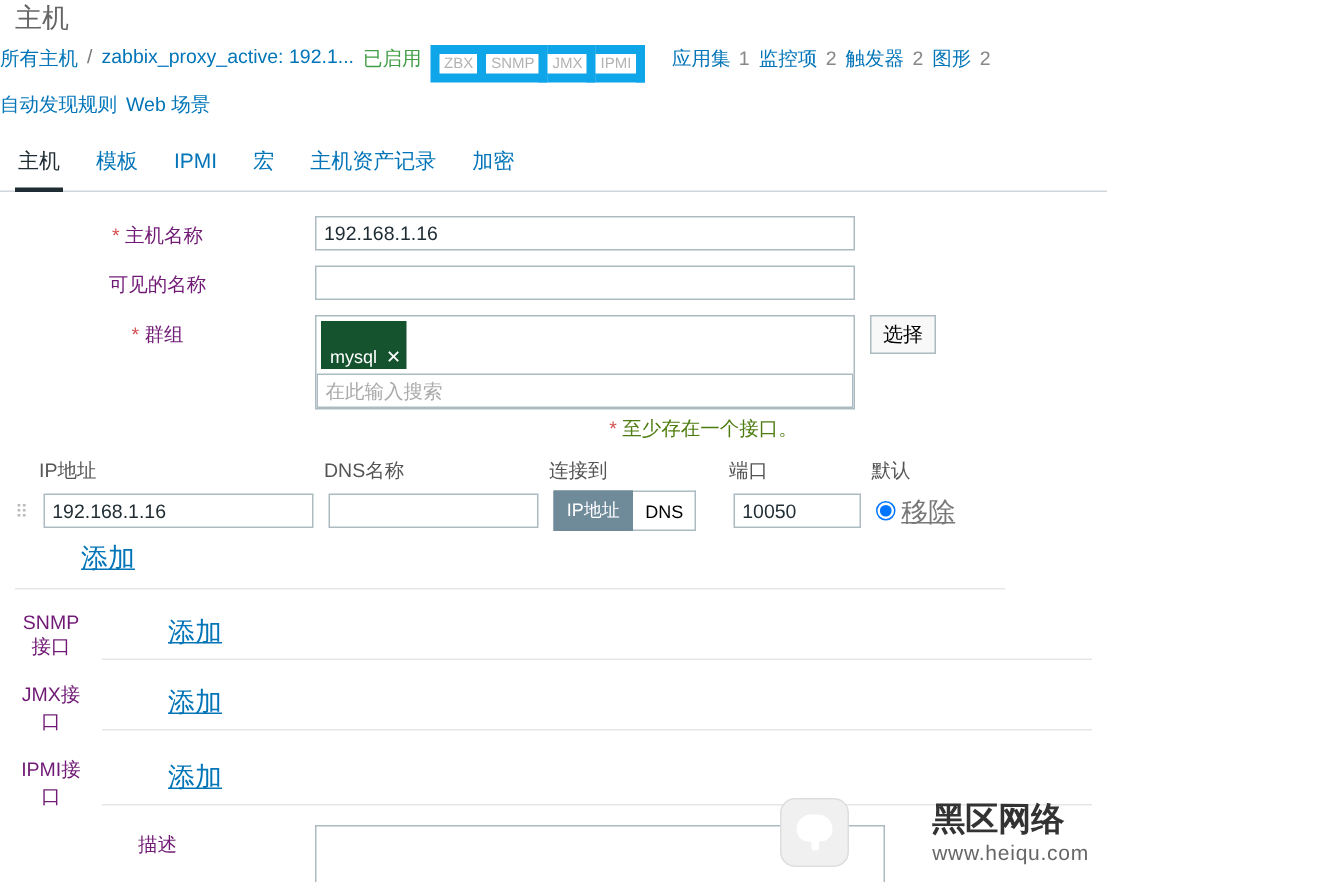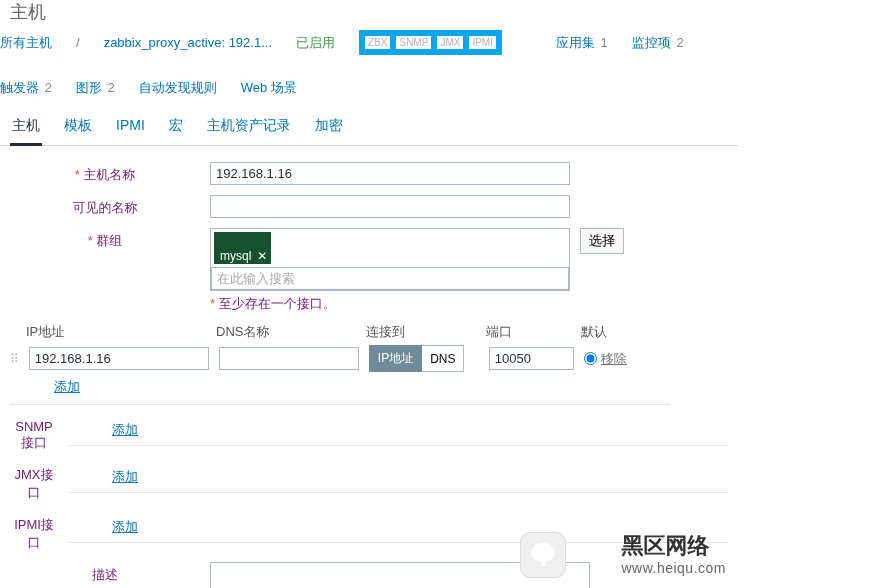--- a/index.html
+++ b/index.html
@@ -1,19 +1,19 @@
 <!DOCTYPE html>
 <html><head>
 <meta charset="utf-8">
 <style>
   * { box-sizing: border-box; margin: 0; padding: 0; }
   body { font-family: Arial, "Microsoft YaHei", sans-serif; font-size: 13px; color: #1f2c33; background: #fff; }
   .page { width: 738px; height: 588px; position: relative; overflow: hidden; }
   .header-title { font-size: 18px; color: #666; padding: 0 10px; font-weight: 400; }
-  .breadcrumb { display: flex; align-items: center; gap: 24px; padding: 6px 10px 10px 0; flex-wrap: wrap; }
+  .breadcrumb { display: flex; gap: 6px; padding: 6px 10px 10px 0; flex-wrap: wrap; }
   .breadcrumb a { color: #0275b8; text-decoration: none; cursor: pointer; }
   .breadcrumb .sep { color: #777; }
   .status-enabled { color: #429e47; }
   .tag-box { display: flex; gap: 0; }
   .tag { border: 6px solid #0ea5e9; color: #b3b3b3; font-size: 10px; padding: 1px 3px; }
   .tag + .tag { border-left: none; }
   .count { color: #888; margin-left: 2px; }
   .tabs { border-bottom: 1px solid #d0d6dc; display: flex; gap: 20px; padding: 0 10px; margin-top: 4px; }
   .tab { color: #0275b8; padding: 6px 2px 8px; cursor: pointer; font-size: 14px; }
   .tab.active { color: #1f2c33; border-bottom: 3px solid #1f2c33; margin-bottom: -1px; font-weight: 400; }
@@ -26,36 +26,36 @@
     border: 1px solid #acbbc2; padding: 3px 5px; font-size: 13px; color: #1f2c33; background: #fff;
   }
   .w-wide { width: 360px; }
   .multiselect { border: 1px solid #acbbc2; width: 360px; display: inline-block; vertical-align: top; }
   .ms-tags { padding: 2px; }
   .ms-tag { display: inline-flex; align-items: center; background: #14532d; color: #fff; font-size: 12px; padding: 17px 4px 1px 6px; margin: 1px; }
   .ms-tag .x { margin-left: 6px; font-size: 12px; cursor: pointer; }
   .ms-search { border: none; border-top: 1px solid #e6e6e6; width: 100%; padding: 3px 5px; color: #999; }
   .ms-search::placeholder { color: #aaa; }
   .btn-select { border: 1px solid #acbbc2; background: #f8f8f8; padding: 3px 8px; margin-left: 6px; cursor: pointer; vertical-align: top; }
-  .err-msg { color: #701a75; margin-top: 4px; }
+  .err-msg { color: #4d7c0f; margin-top: 4px; text-align: center; }
   .iface-area { width: 660px; }
   .iface-head, .iface-row { display: flex; align-items: center; gap: 10px; }
   .iface-head { color: #555; margin-bottom: 4px; padding-left: 16px; }
   .col-ip { width: 180px; }
   .col-dns { width: 140px; }
   .col-conn { width: 110px; text-align: left; }
   .col-port { width: 85px; }
   .col-def { width: 70px; }
   .drag { color: #bbb; cursor: grab; padding-right: 2px; font-size: 12px; letter-spacing: -2px; }
   .btngrp { display: flex; }
   .btngrp button { border: 1px solid #acbbc2; background: #fff; padding: 4px 8px; font-size: 12px; cursor: pointer; }
   .btngrp button.active { background: #6f8a99; border-color: #6f8a99; color: #fff; }
   .btngrp button + button { border-left: none; }
   .col-def label { display: flex; align-items: center; gap: 4px; color: #777; }
-  .add-link, .del-link { color: #0275b8; text-decoration: underline; cursor: pointer; font-size: 13px; display: inline-block; font-family: Liberation Mono, monospace; }
+  .add-link, .del-link { color: #0275b8; text-decoration: underline; cursor: pointer; font-size: 18px; display: inline-block; font-family: Liberation Mono, monospace; }
   .add-link { margin-top: 6px; margin-left: 44px; }
   .del-link { color: #777; }
   .iface-box { border-bottom: 1px solid #e6e6e6; padding-bottom: 8px; margin-bottom: 0; width: 660px; }
   .simple-box { border-bottom: 1px solid #e6e6e6; padding: 6px 0; width: 660px; }
   textarea { width: 380px; height: 95px; resize: both; }
   select { padding: 2px 4px; }
   .watermark {
     position: absolute; right: 12px; bottom: 10px; display: flex; align-items: center; gap: 10px;
     font-family: "SimHei", sans-serif; color: #333; pointer-events: none;
   }

